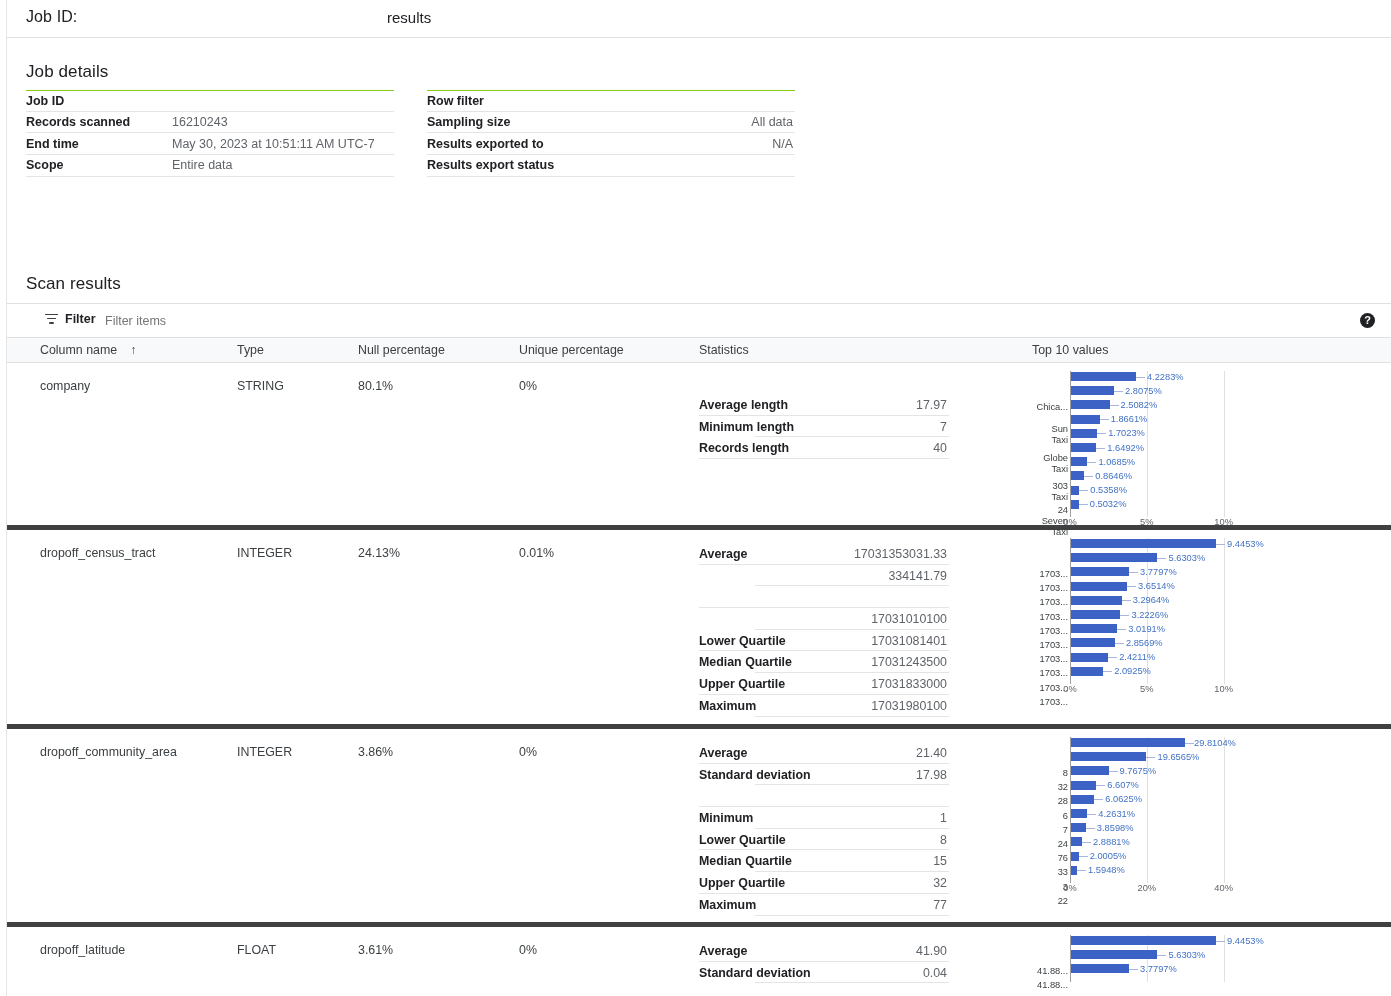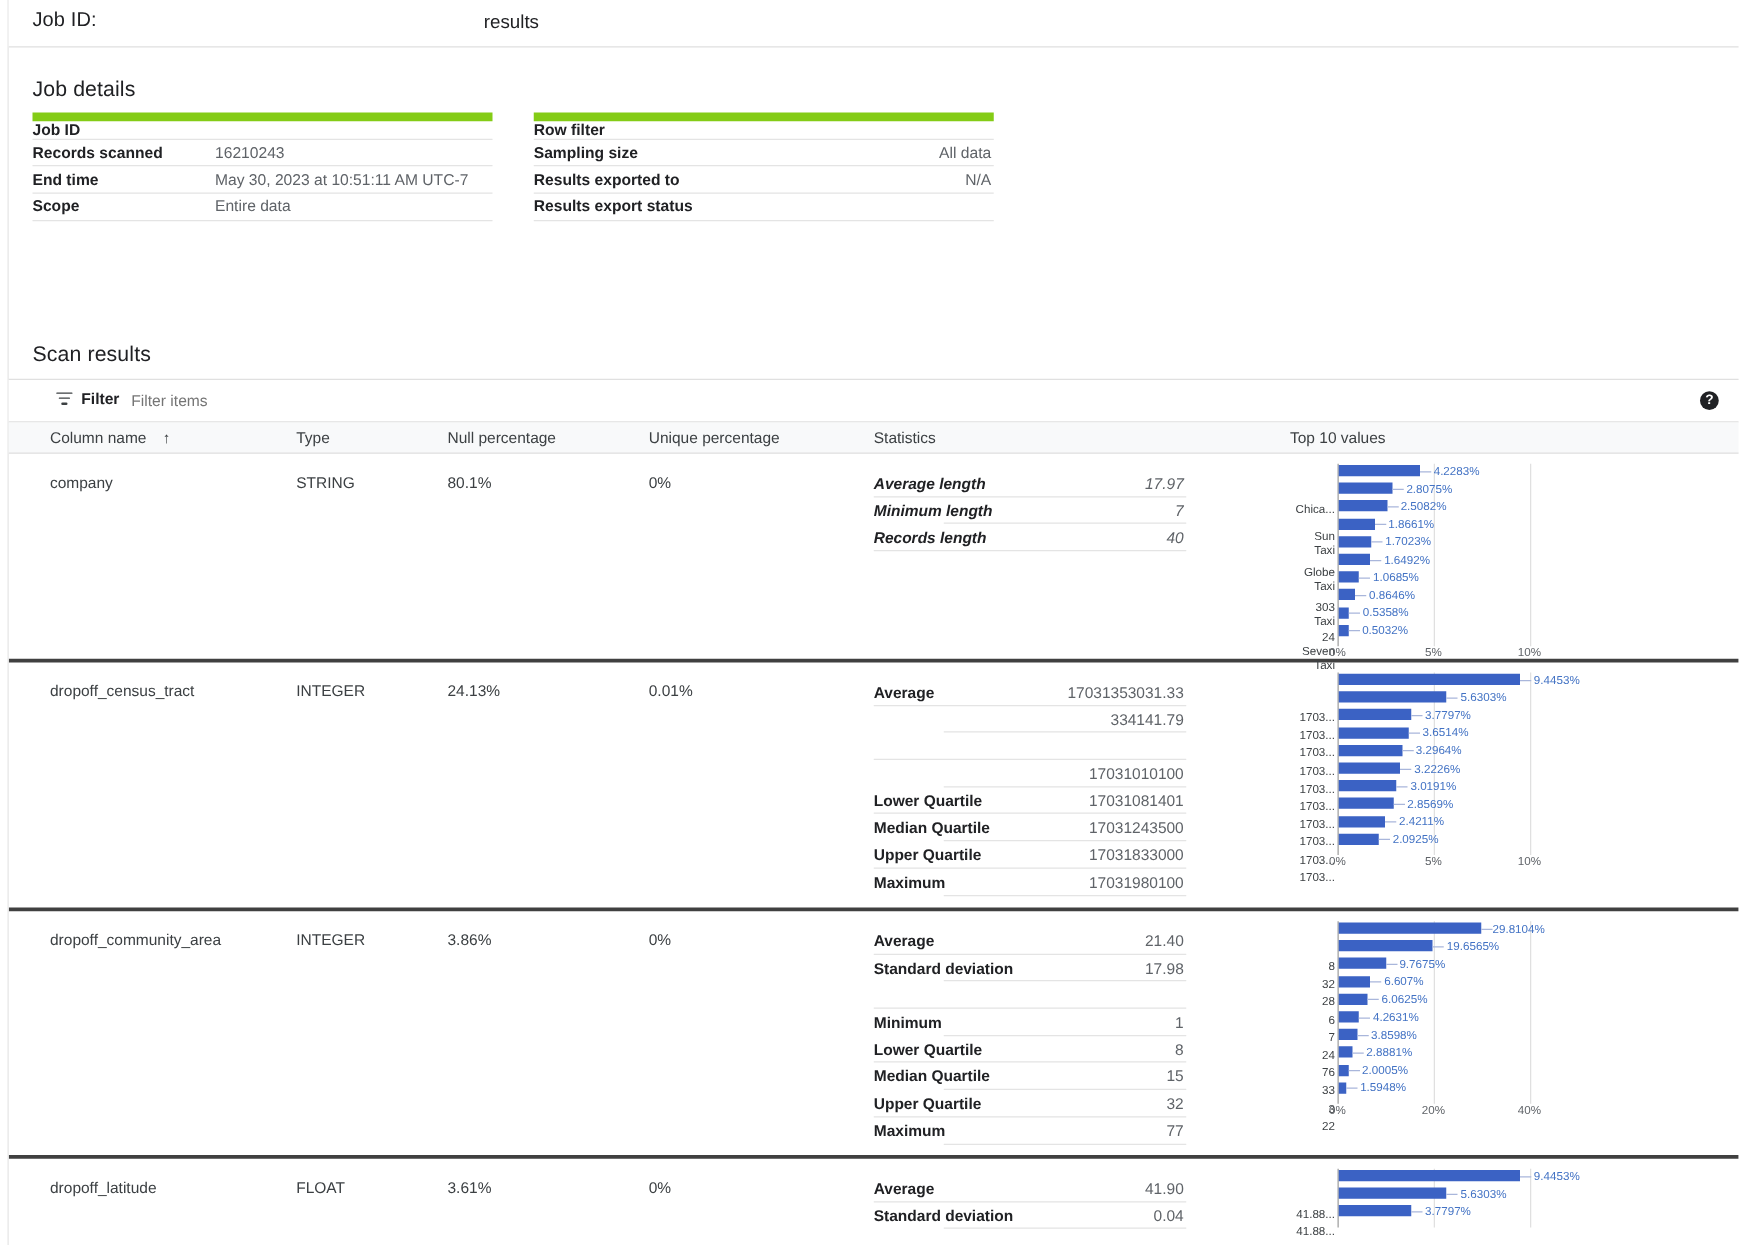--- a/index.html
+++ b/index.html
@@ -40,21 +40,21 @@
   #scan-results-title { left:26px; top:274px; }
 
   .kv-table { position:absolute; width:368px; }
   #kv-left  { left:26px;  top:90px; }
   #kv-right { left:427px; top:90px; }
 
   .kv-row {
     position:relative; height:21.7px; border-bottom:1px solid #e4e4e4;
     display:flex; align-items:center;
   }
-  .kv-row:first-child { border-top:7px solid #84cc16; }
+  .kv-row:first-child { border-top:1px solid #84cc16; }
   .kv-k {
     font-size:12.5px; font-weight:bold; color:#202124;
     width:146px; flex:0 0 146px; white-space:nowrap;
   }
   .kv-v {
     font-size:12.5px; color:#5f6368; white-space:nowrap; flex:1 1 auto;
   }
   .kv-v.right { text-align:right; padding-right:2px; }
   .status-wrap { display:flex; align-items:center; gap:6px; }
   .check-ic {
@@ -108,21 +108,21 @@
     background:#f8f9fa; border-bottom:1px solid #e0e0e0;
   }
   .th {
     position:absolute; top:5px; font-size:12.4px; color:#3c4043; white-space:nowrap;
   }
   .th.sorted { display:flex; align-items:center; gap:13px; }
   .sort-arrow { font-size:12px; color:#3c4043; font-weight:bold; }
 
   .tbl-body { position:absolute; left:0; top:59px; right:0; bottom:0; overflow:hidden; }
 
-  .row { position:relative; border-bottom:3px solid #404040; }
+  .row { position:relative; border-bottom:5px solid #404040; }
   .cell { position:absolute; font-size:12.4px; color:#3c4043; white-space:nowrap; }
   .c-name { left:33px; } .c-type { left:230px; }
   .c-null { left:351px; } .c-uniq { left:512px; }
 
   
   .stats { position:absolute; left:692px; width:250px; }
   .st-row { position:relative; height:21.7px; display:flex; align-items:center; }
   .st-k {
     font-size:12.4px; font-weight:bold; color:#202124;
     width:145px; flex:0 0 145px; white-space:nowrap;
@@ -239,21 +239,21 @@
       <div class="th" style="left:692px;">Statistics</div>
       <div class="th" style="left:1025px;">Top 10 values</div>
     </div>
 
     <div class="tbl-body" id="tbl-body">
         <div class="row" style="height: 167px;">
           <div class="cell c-name" style="top: 16px;">company</div>
           <div class="cell c-type" style="top: 16px;">STRING</div>
           <div class="cell c-null" style="top: 16px;">80.1%</div>
           <div class="cell c-uniq" style="top: 16px;">0%</div>
-          <div class="stats" style="top: 13px; font-style: italic;">
+          <div class="stats" style="top: 31px;">
             <div class="st-row">
               <div class="st-k">Average length</div>
               <div class="st-v">17.97</div>
               <div class="st-rule" style="left: 0px; width: 250px;"></div>
             </div>
             <div class="st-row">
               <div class="st-k">Minimum length</div>
               <div class="st-v">7</div>
               <div class="st-rule" style="left: 56px; width: 194px;"></div>
             </div>

